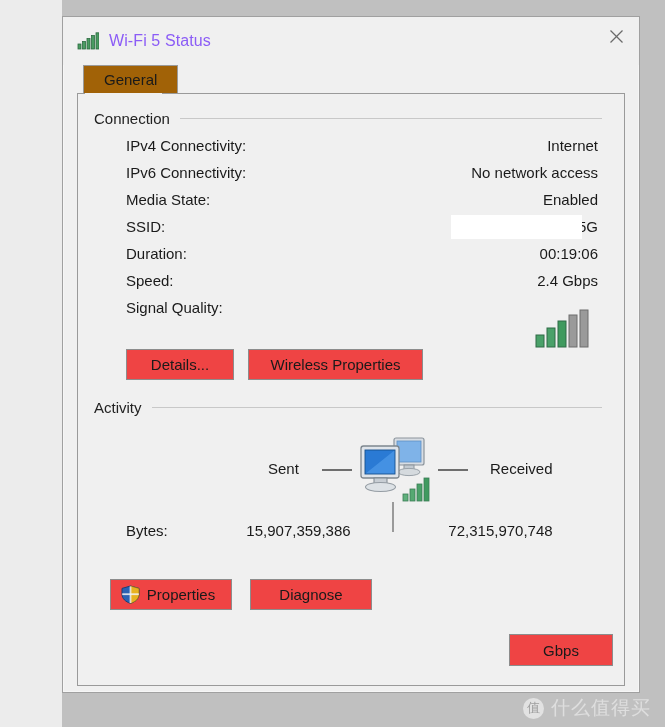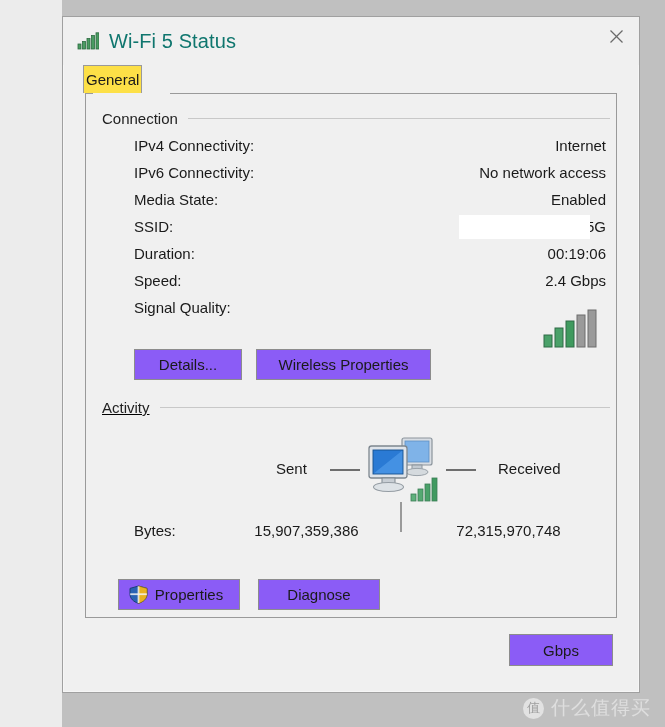--- a/index.html
+++ b/index.html
@@ -49,22 +49,22 @@
     align-items: center;
   }
   #title-icon {
     margin-left: 14px;
     width: 22px;
     height: 18px;
     display: block;
   }
   #title-text {
     margin-left: 10px;
-    font-size: 20px;
-    color: #0f766e;
+    font-size: 16px;
+    color: #8b5cf6;
     letter-spacing: 0.1px;
     white-space: nowrap;
   }
   #close-x {
     position: absolute;
     right: 0px;
     top: 0px;
     width: 46px;
     height: 38px;
     display: flex;
@@ -78,38 +78,38 @@
   #tabstrip {
     position: relative;
     margin: 0 14px;
     height: 28px;
   }
   #tab-general {
     position: absolute;
     left: 6px;
     top: 0;
     height: 28px;
-    padding: 0 2px;
-    display: flex;
-    align-items: center;
-    background: #fde047;
+    padding: 0 20px;
+    display: flex;
+    align-items: center;
+    background: #a16207;
     border: 1px solid #9a9a9a;
     border-bottom: none;
     font-size: 15px;
     color: #1a1a1a;
     box-sizing: border-box;
     z-index: 2;
     cursor: default;
   }
 
   
   #tabpanel {
     position: relative;
-    margin: 0 22px;
-    height: 525px;
+    margin: 0 14px;
+    height: 593px;
     border: 1px solid #9a9a9a;
     background: #f0f0f0;
     box-sizing: border-box;
   }
   #tabpanel-mask {
     position: absolute;
     left: 7px;
     top: -1px;
     width: 77px;
     height: 2px;
@@ -176,21 +176,21 @@
     position: relative;
   }
   #signal-quality-icon {
     position: absolute;
     right: 12px;
     top: -4px;
   }
 
   
   .btn {
-    background: #8b5cf6;
+    background: #ef4444;
     border: 1px solid #8c8c8c;
     font-family: "Liberation Sans", sans-serif;
     font-size: 15px;
     color: #1a1a1a;
     height: 31px;
     display: inline-flex;
     align-items: center;
     justify-content: center;
     gap: 3px;
     box-sizing: border-box;
@@ -423,21 +423,21 @@
           </div>
         </div>
       </div>
     </div>
 
     <div id="conn-buttons">
       <button class="btn" id="btn-details">Details...</button>
       <button class="btn" id="btn-wireless-props">Wireless Properties</button>
     </div>
 
-    <div class="group" style="left:16px; top:305px; width:508px;text-decoration:underline;">
+    <div class="group" style="left:16px; top:305px; width:508px;">
       <div class="group-header">
         <span>Activity</span>
         <span class="group-rule"></span>
       </div>
 
       <div id="activity-graphic">
         <div id="sent-label">Sent</div>
         <div id="dash-left"></div>
 
         <svg id="computers-icon" width="78" height="72" viewBox="0 0 78 72">

